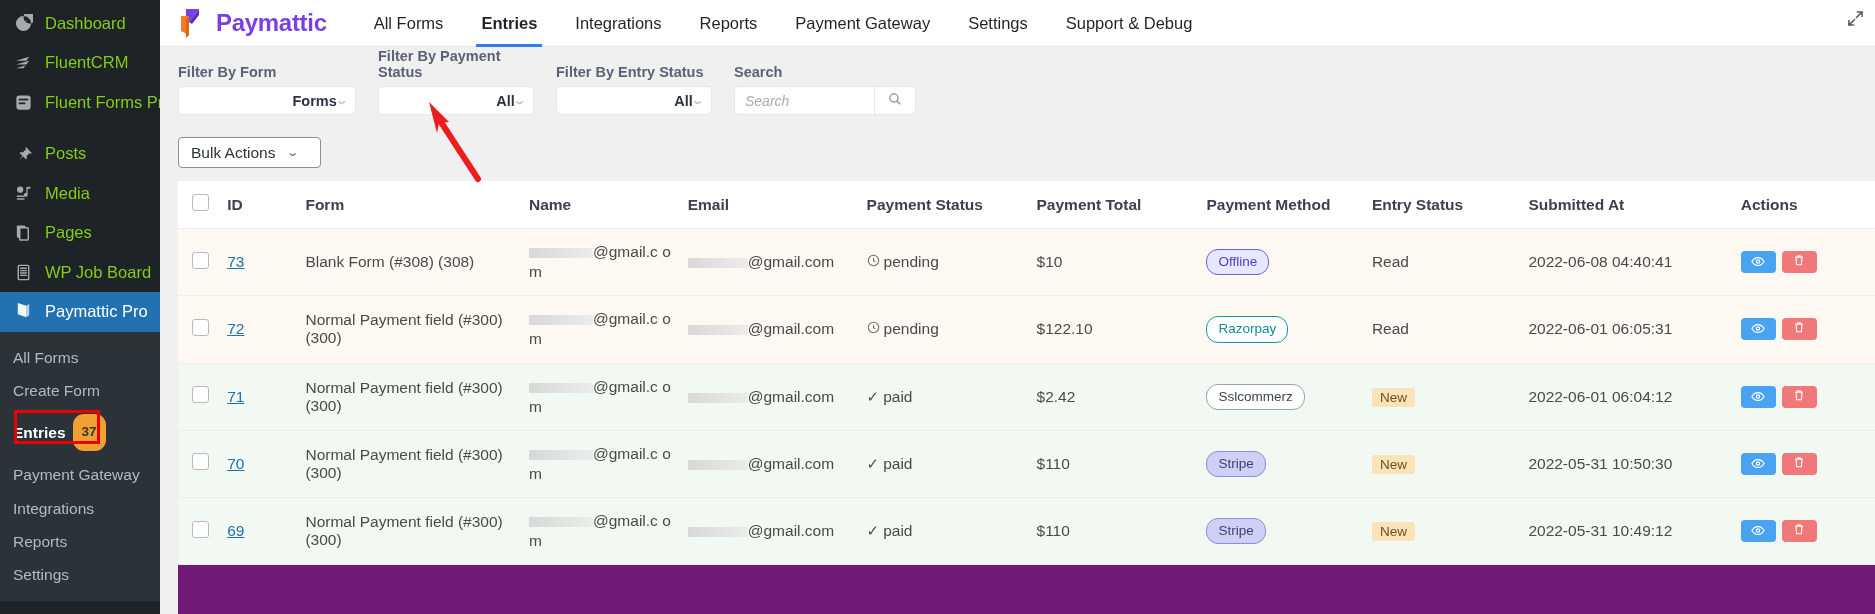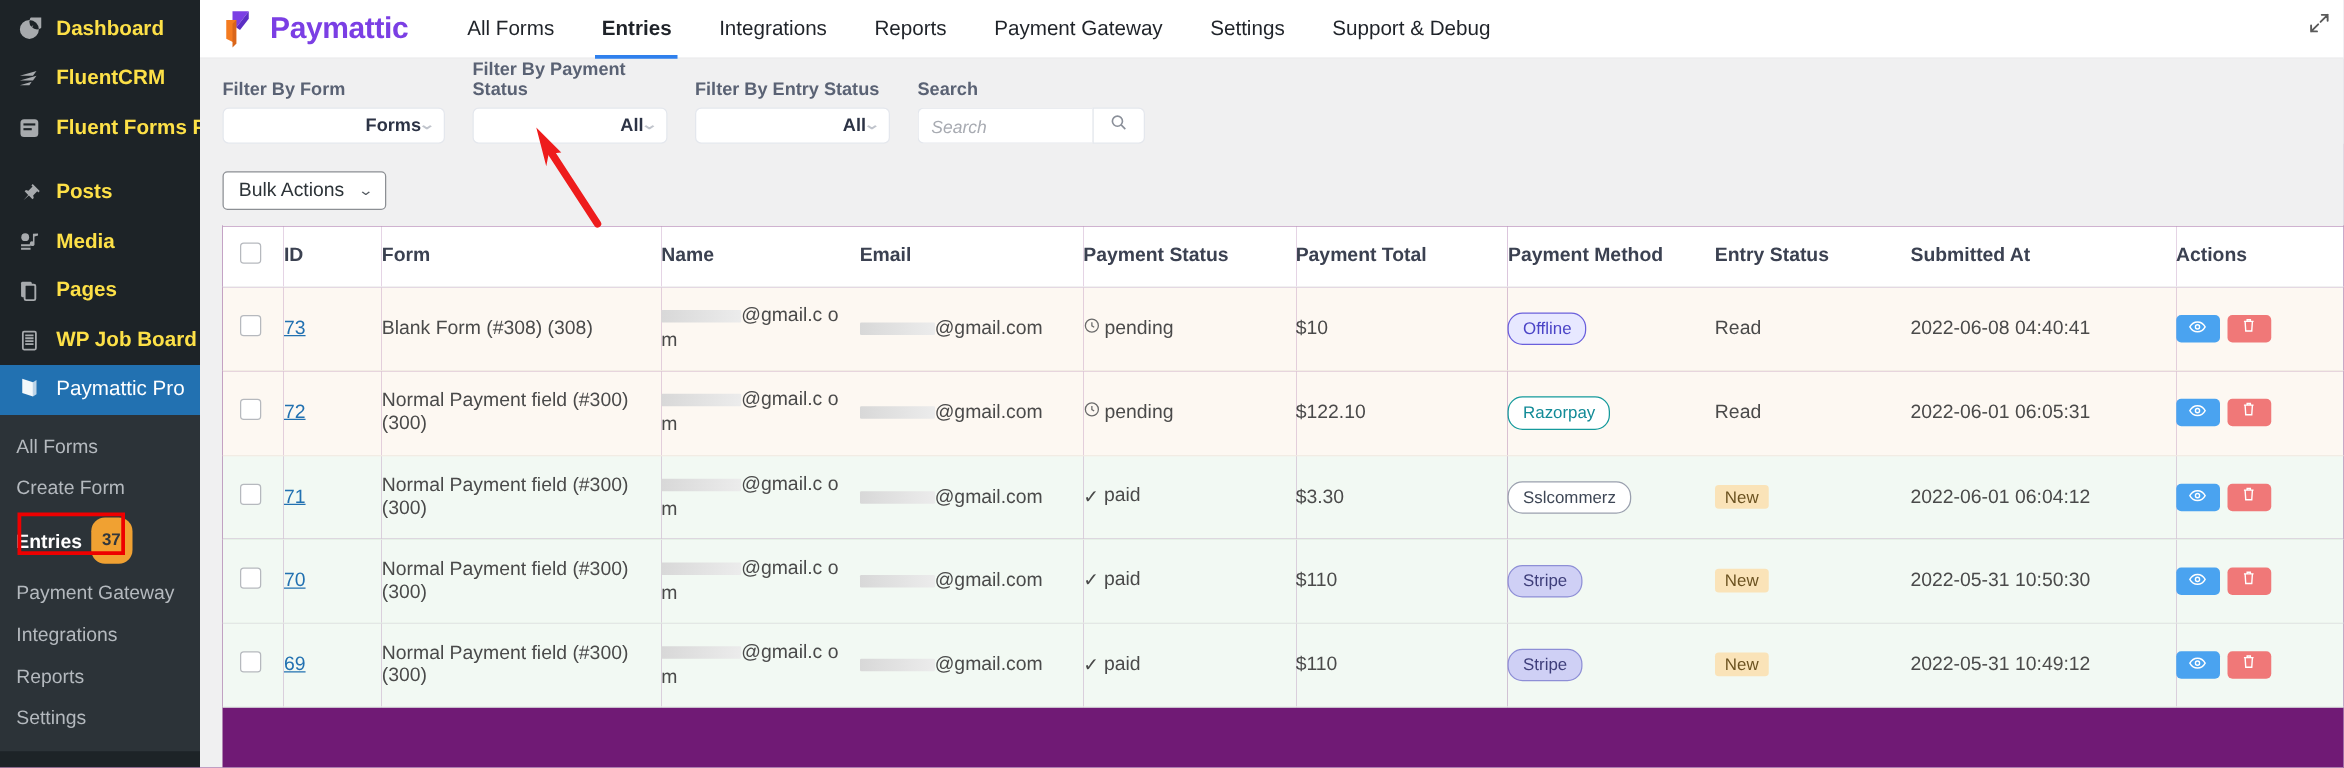--- a/index.html
+++ b/index.html
@@ -19,24 +19,23 @@
     color: #c3c4c7;
     padding-top: 4px;
     position: relative;
     overflow: hidden;
   }
   .wp-item {
     display: flex; align-items: center;
     gap: 11px;
     padding: 9px 0 9px 13px;
     font-size: 16.5px;
-    color: #fde047;
+    color: #84cc16;
     line-height: 1.3;
     white-space: nowrap;
-    font-weight: bold;
   }
   .wp-item.gap-top { margin-top: 12px; }
   .wp-item.active {
     background: #2271b1;
     color: #fff;
     font-weight: 400;
   }
   .wp-ico {
     width: 21px; height: 21px;
     flex: 0 0 21px;
@@ -187,21 +186,21 @@
   }
 
   
   .bulkbar { padding: 22px 0 12px 18px; }
   .bulk-select {
     display: inline-flex; align-items: center; gap: 13px;
     background: #fff;
     border: 1px solid #8c8f94;
     border-radius: 4px;
     height: 31px;
-    padding: 0 10px 0 12px;
+    padding: 0 22px 0 12px;
     font-size: 15.5px;
     color: #2c3338;
     cursor: pointer;
   }
   .bulk-select .caret2 { color: #50575e; font-size: 11px; transform: scaleX(1.4); }
 
   
   .table-wrap {
     background: #701a75;
     margin: 0 0 0 18px;
@@ -603,21 +602,21 @@
             <td class="c-form">Normal Payment field (#300) (300)</td>
             <td class="c-name emailcell"><span class="redact" style="width:64px"></span><span>@gmail.c
 om</span></td>
             <td class="c-email emailcell"><span class="redact" style="width:60px"></span><span>@gmail.com</span></td>
             <td class="c-pstat">
               <span class="pstat">
                 <span class="check-ico">✓</span>
                 <span>paid</span>
               </span>
             </td>
-            <td class="c-ptot">$3.30</td>
+            <td class="c-ptot">$2.42</td>
             <td class="c-pmeth"><span class="pill pill-sslcommerz">Sslcommerz</span></td>
             <td class="c-estat"><span class="pill-new">New</span></td>
             <td class="c-sub">2022-06-01 06:04:12</td>
             <td class="c-act">
               <div class="actions-cell">
                 <span class="abtn abtn-view">
                     <span><svg width="14" height="11" viewBox="0 0 16 11" fill="none" stroke="#fff" stroke-width="1.3">
                         <path d="M1 5.5S3.5 1 8 1s7 4.5 7 4.5-2.5 4.5-7 4.5-7-4.5-7-4.5z"></path>
                         <circle cx="8" cy="5.5" r="1.9"></circle>
                       </svg></span>

